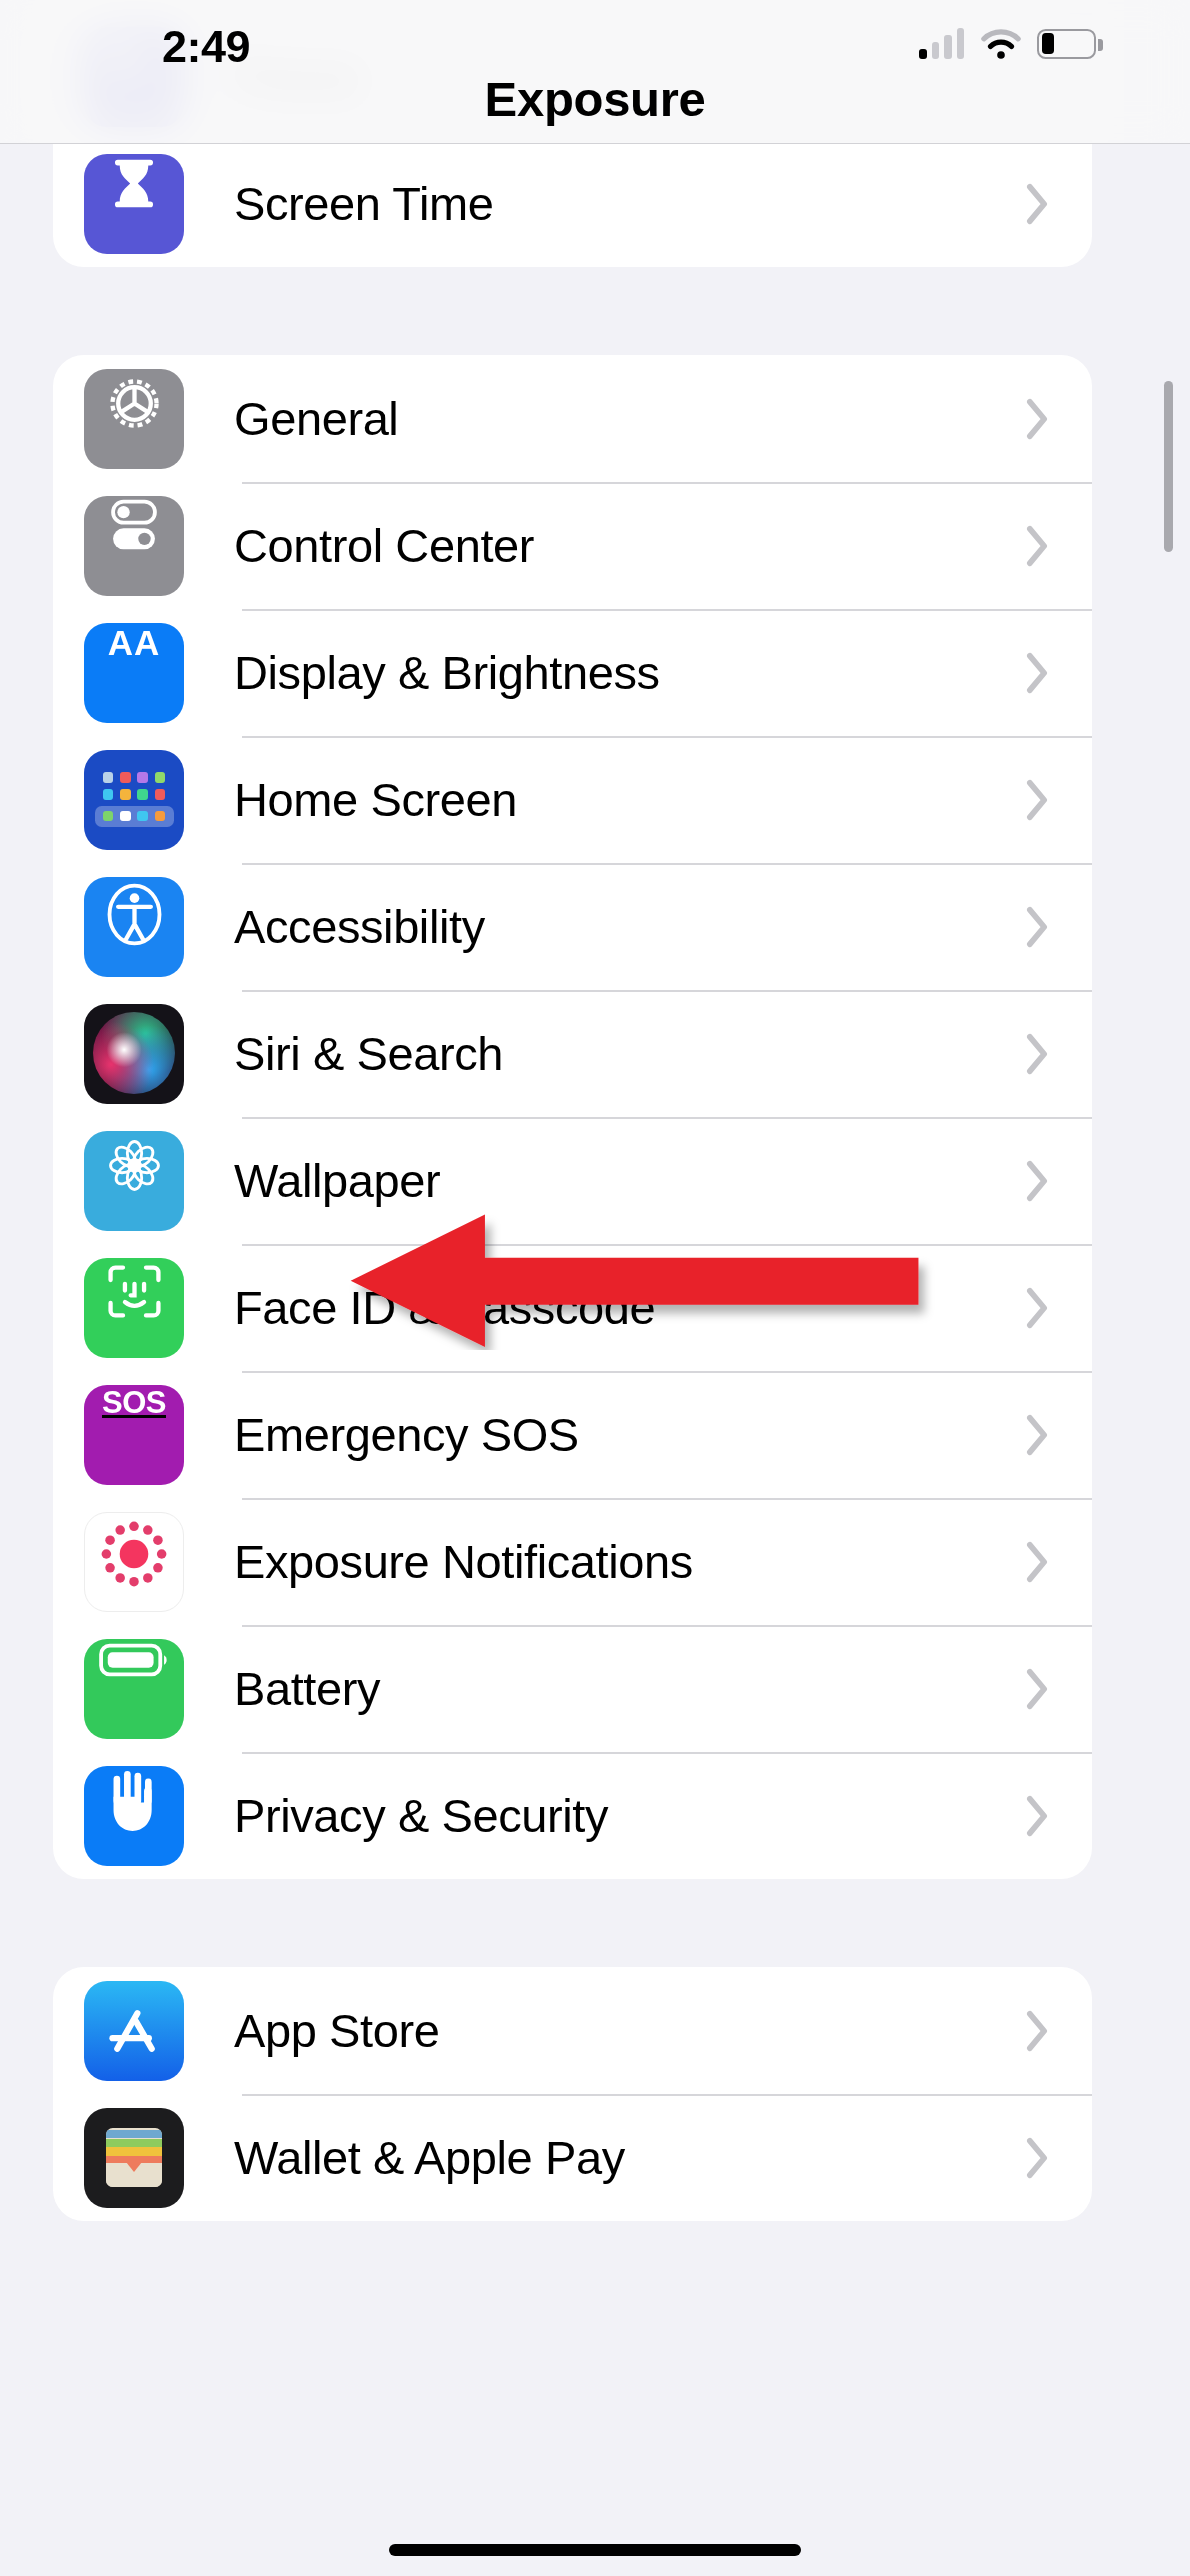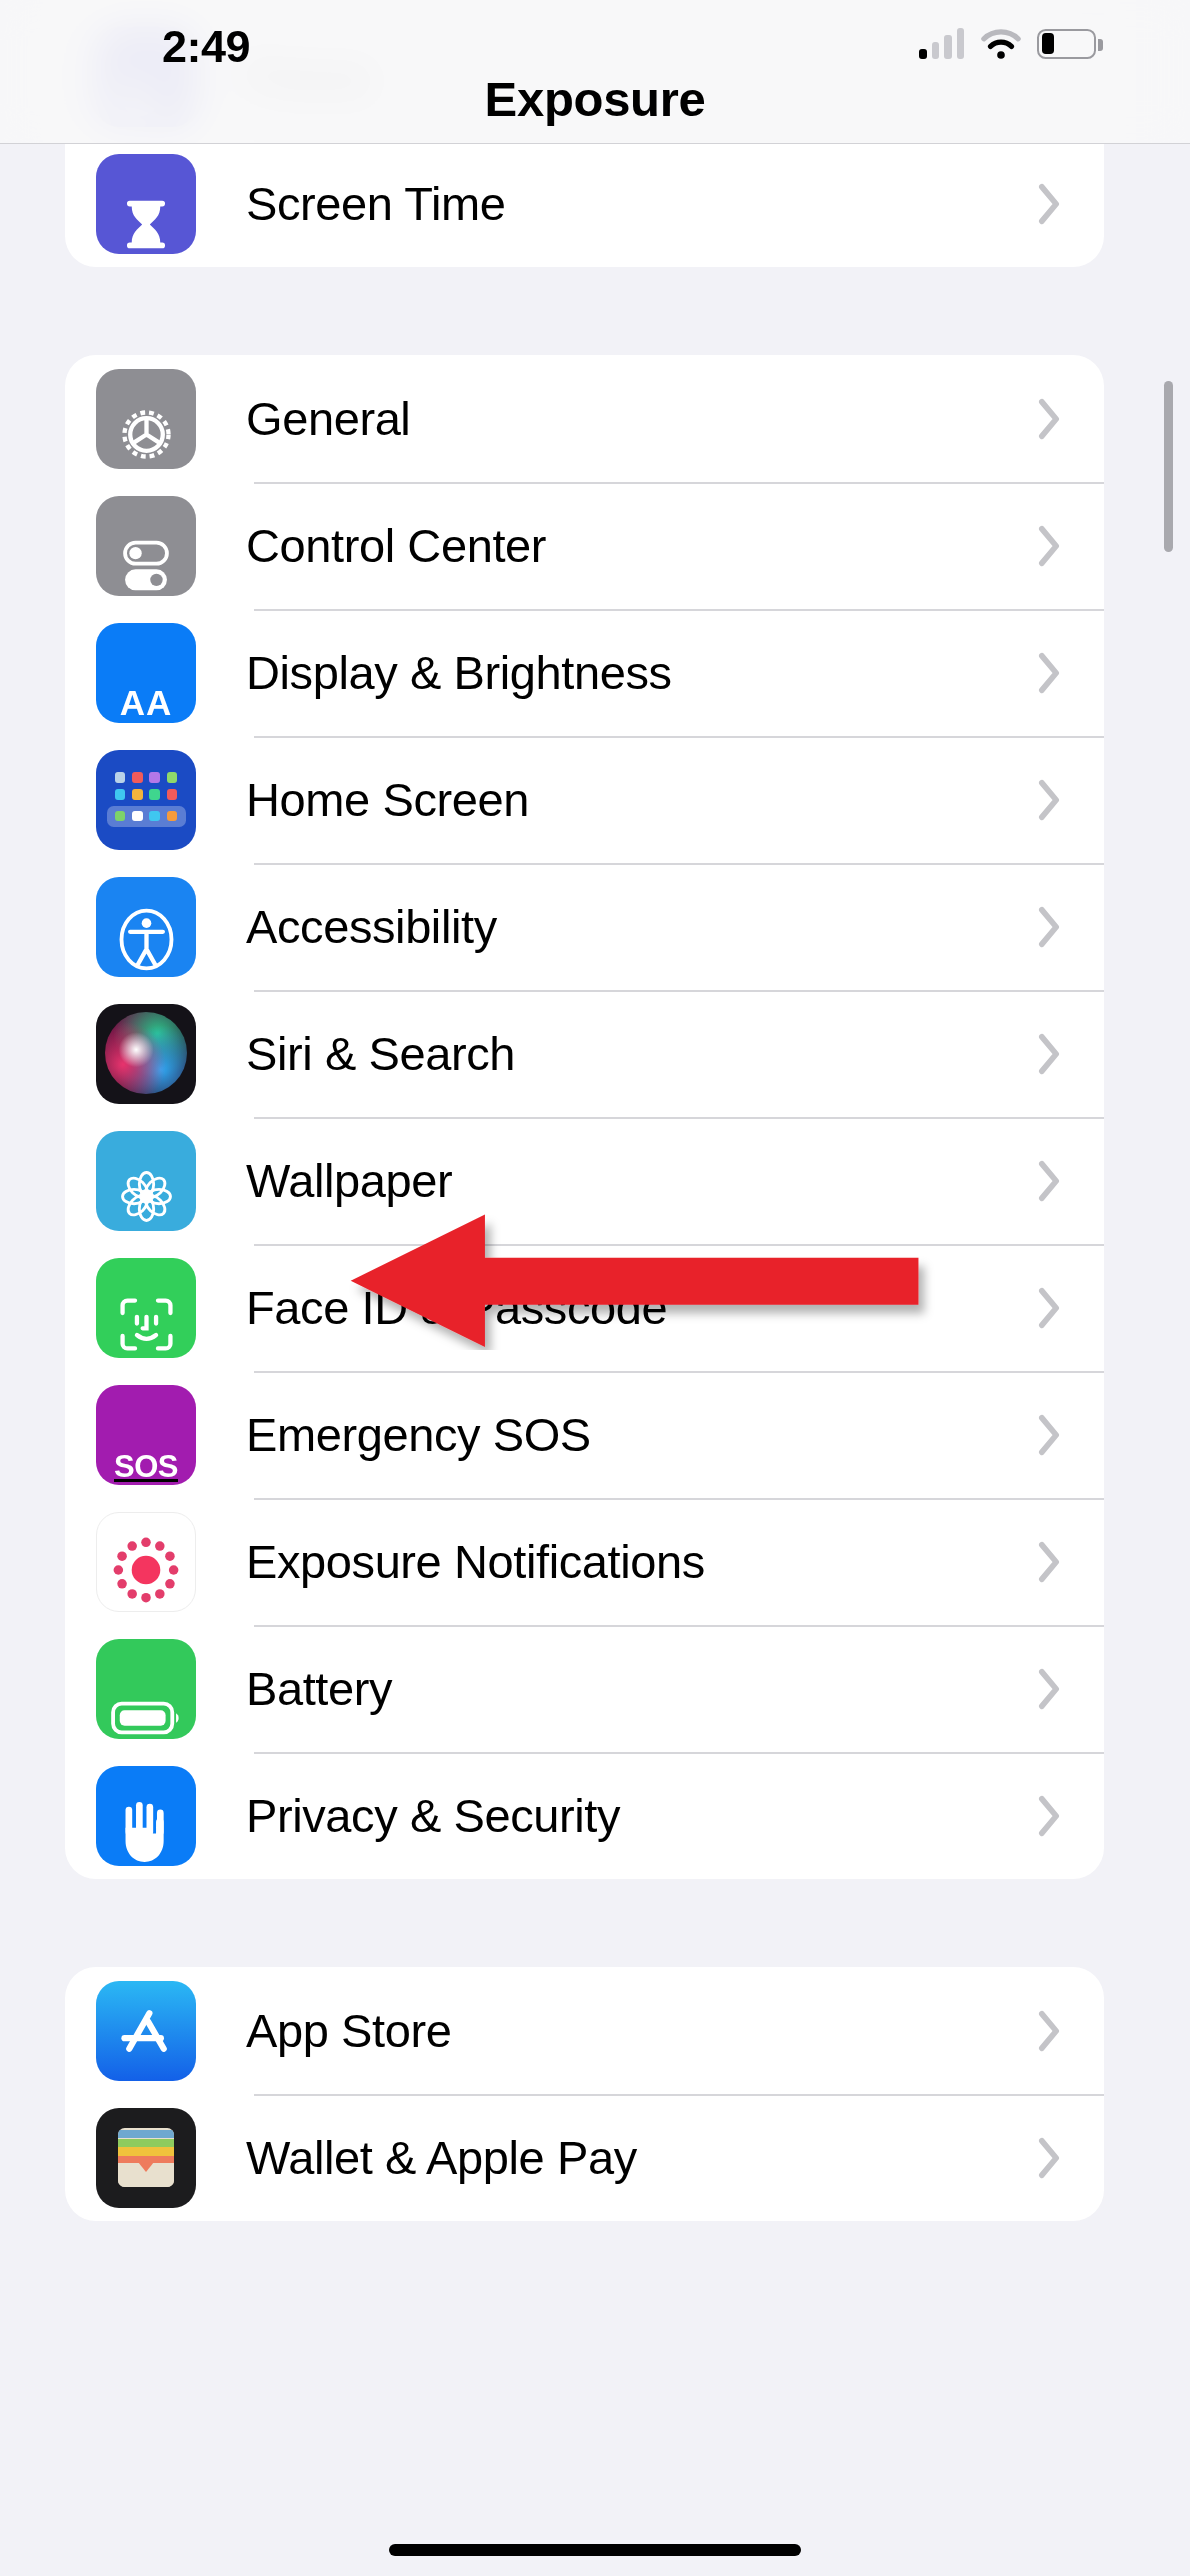--- a/index.html
+++ b/index.html
@@ -6,21 +6,21 @@
   body{
     width:1190px;height:2576px;
     background:#F2F2F7;
     font-family:"Liberation Sans","DejaVu Sans",sans-serif;
     -webkit-font-smoothing:antialiased;
     overflow:hidden;position:relative;
   }
   .screen{position:relative;width:1190px;height:2576px;overflow:hidden;background:#F2F2F7;}
 
   
-  .scroll{position:absolute;left:12px;top:0;width:1145px;}
+  .scroll{position:absolute;left:0;top:0;width:1145px;}
 
   .group{
     margin:0 53px 0 53px;
     background:#FFFFFF;
     border-radius:31px;
     overflow:hidden;
   }
   .gap{height:88px;}
 
   .row{
@@ -29,21 +29,21 @@
     height:127px;
     padding-left:31px;
     box-sizing:border-box;
   }
   .row + .row::before{
     content:"";position:absolute;left:189px;right:0;top:0;height:1.9px;background:#D6D6DA;
   }
   .icon{
     width:100px;height:100px;border-radius:23px;
     flex:0 0 100px;
-    display:flex;align-items:flex-end;justify-content:center;
+    display:flex;align-items:flex-start;justify-content:center;
     position:relative;overflow:hidden;
   }
   .icon svg{display:block;}
   .label{
     margin-left:50px;
     font-size:47px;
     color:#000;
     letter-spacing:-0.4px;
     white-space:nowrap;
     flex:1 1 auto;

